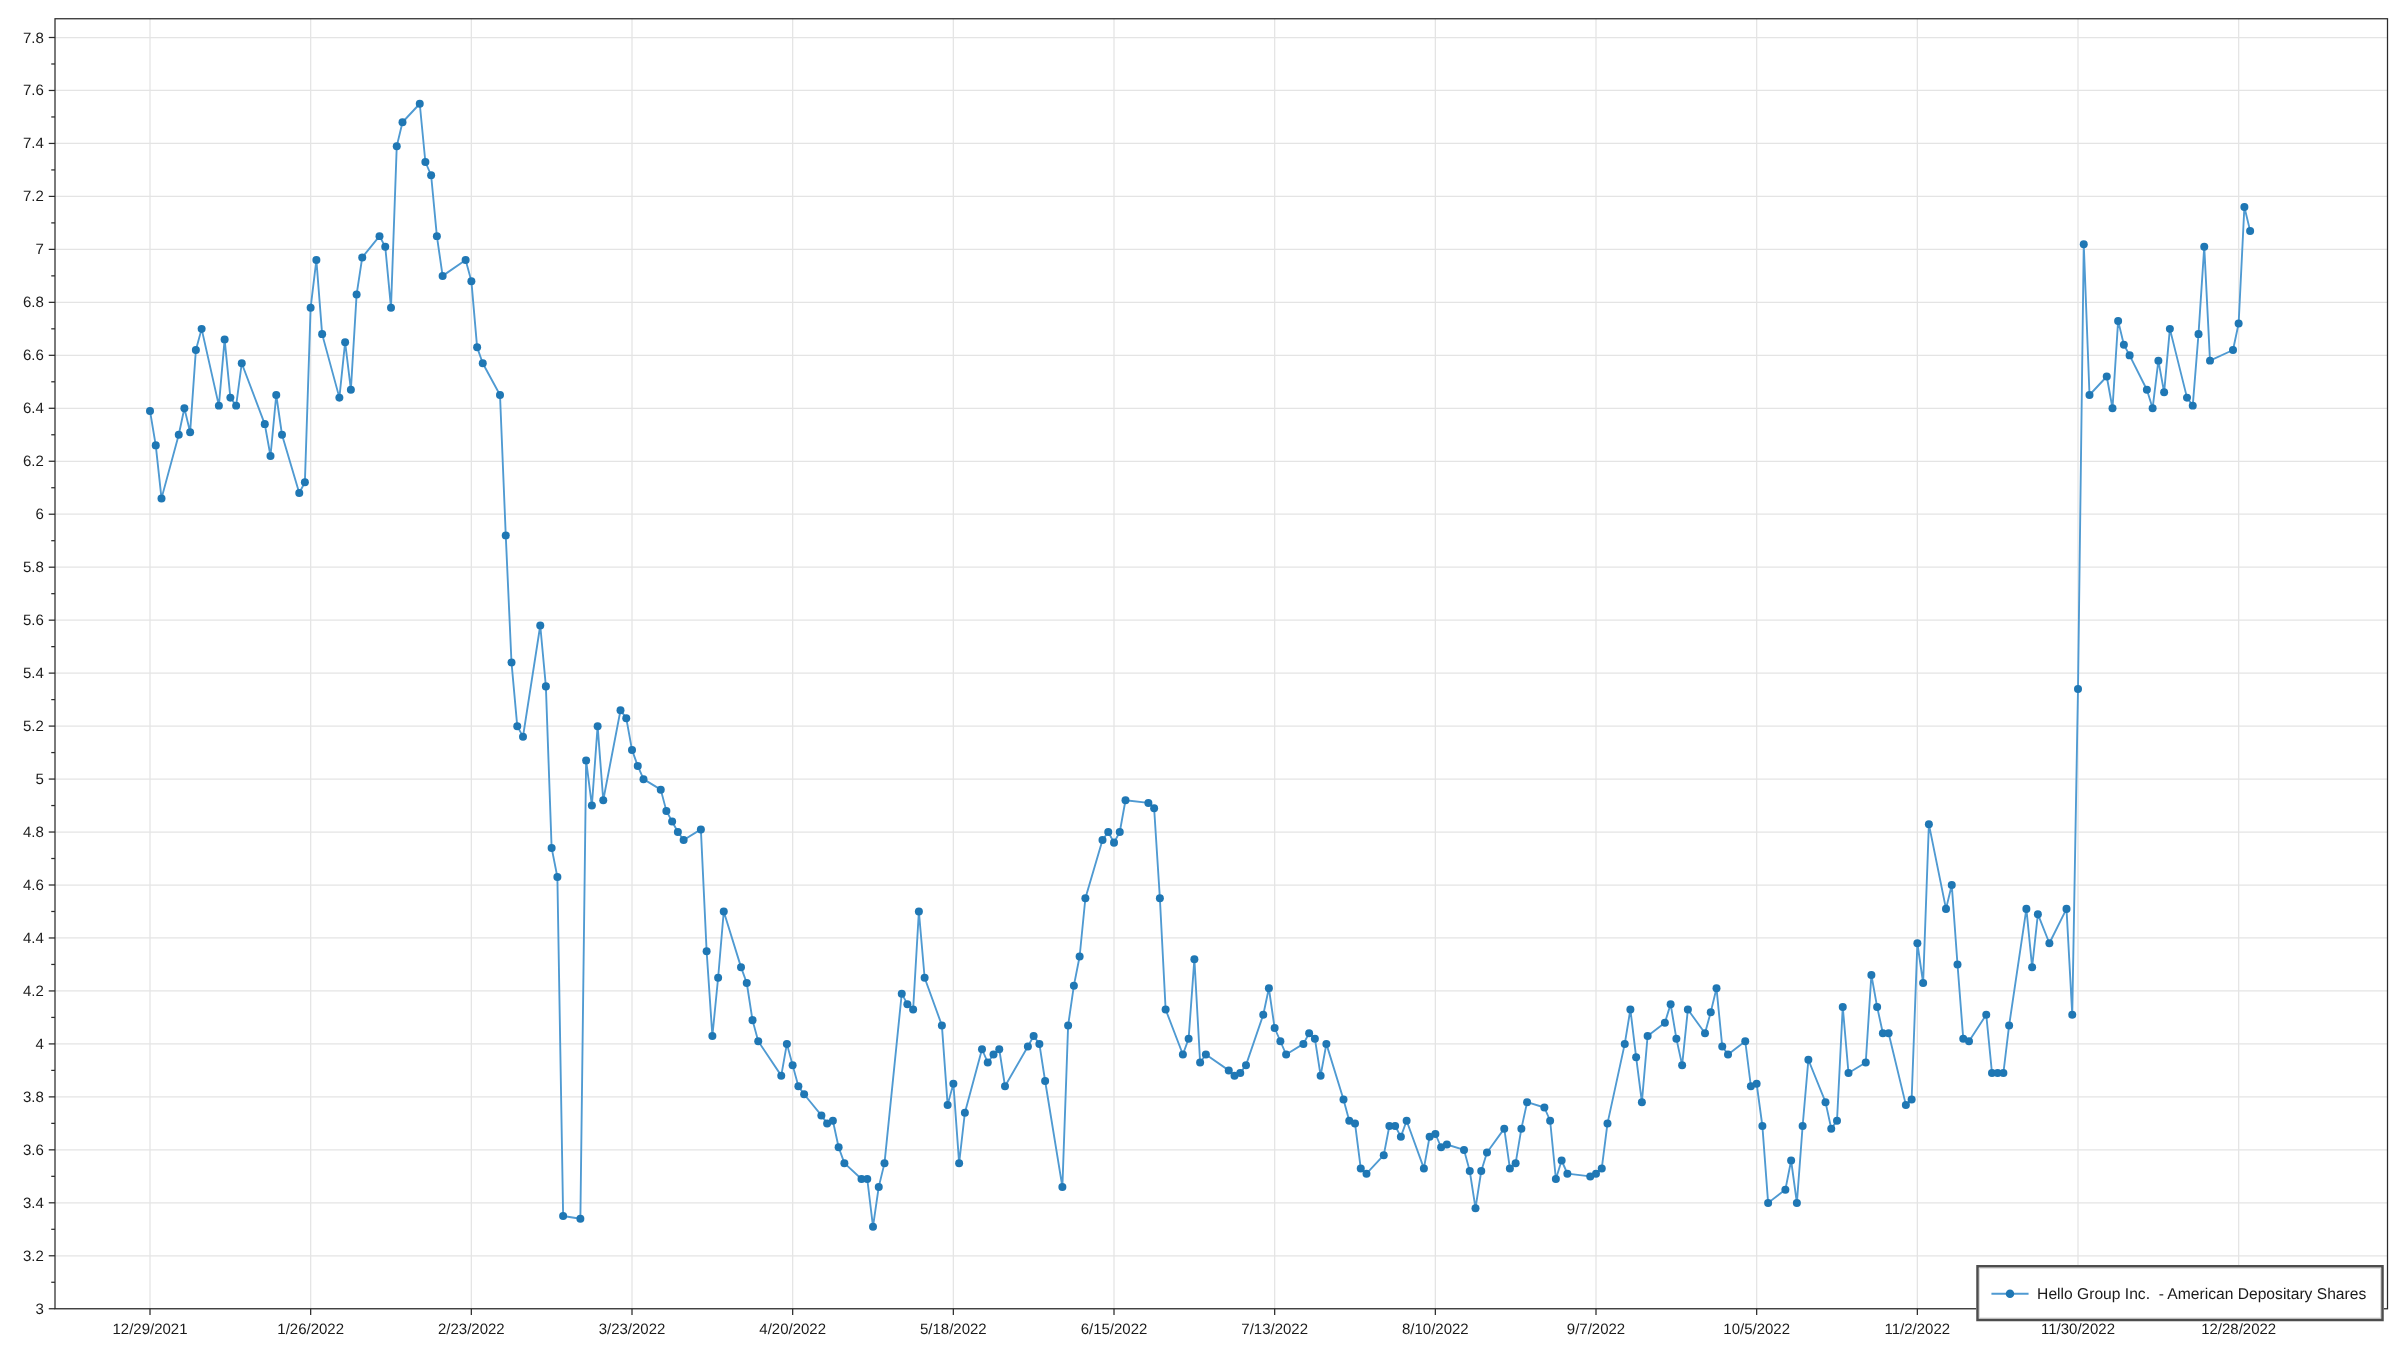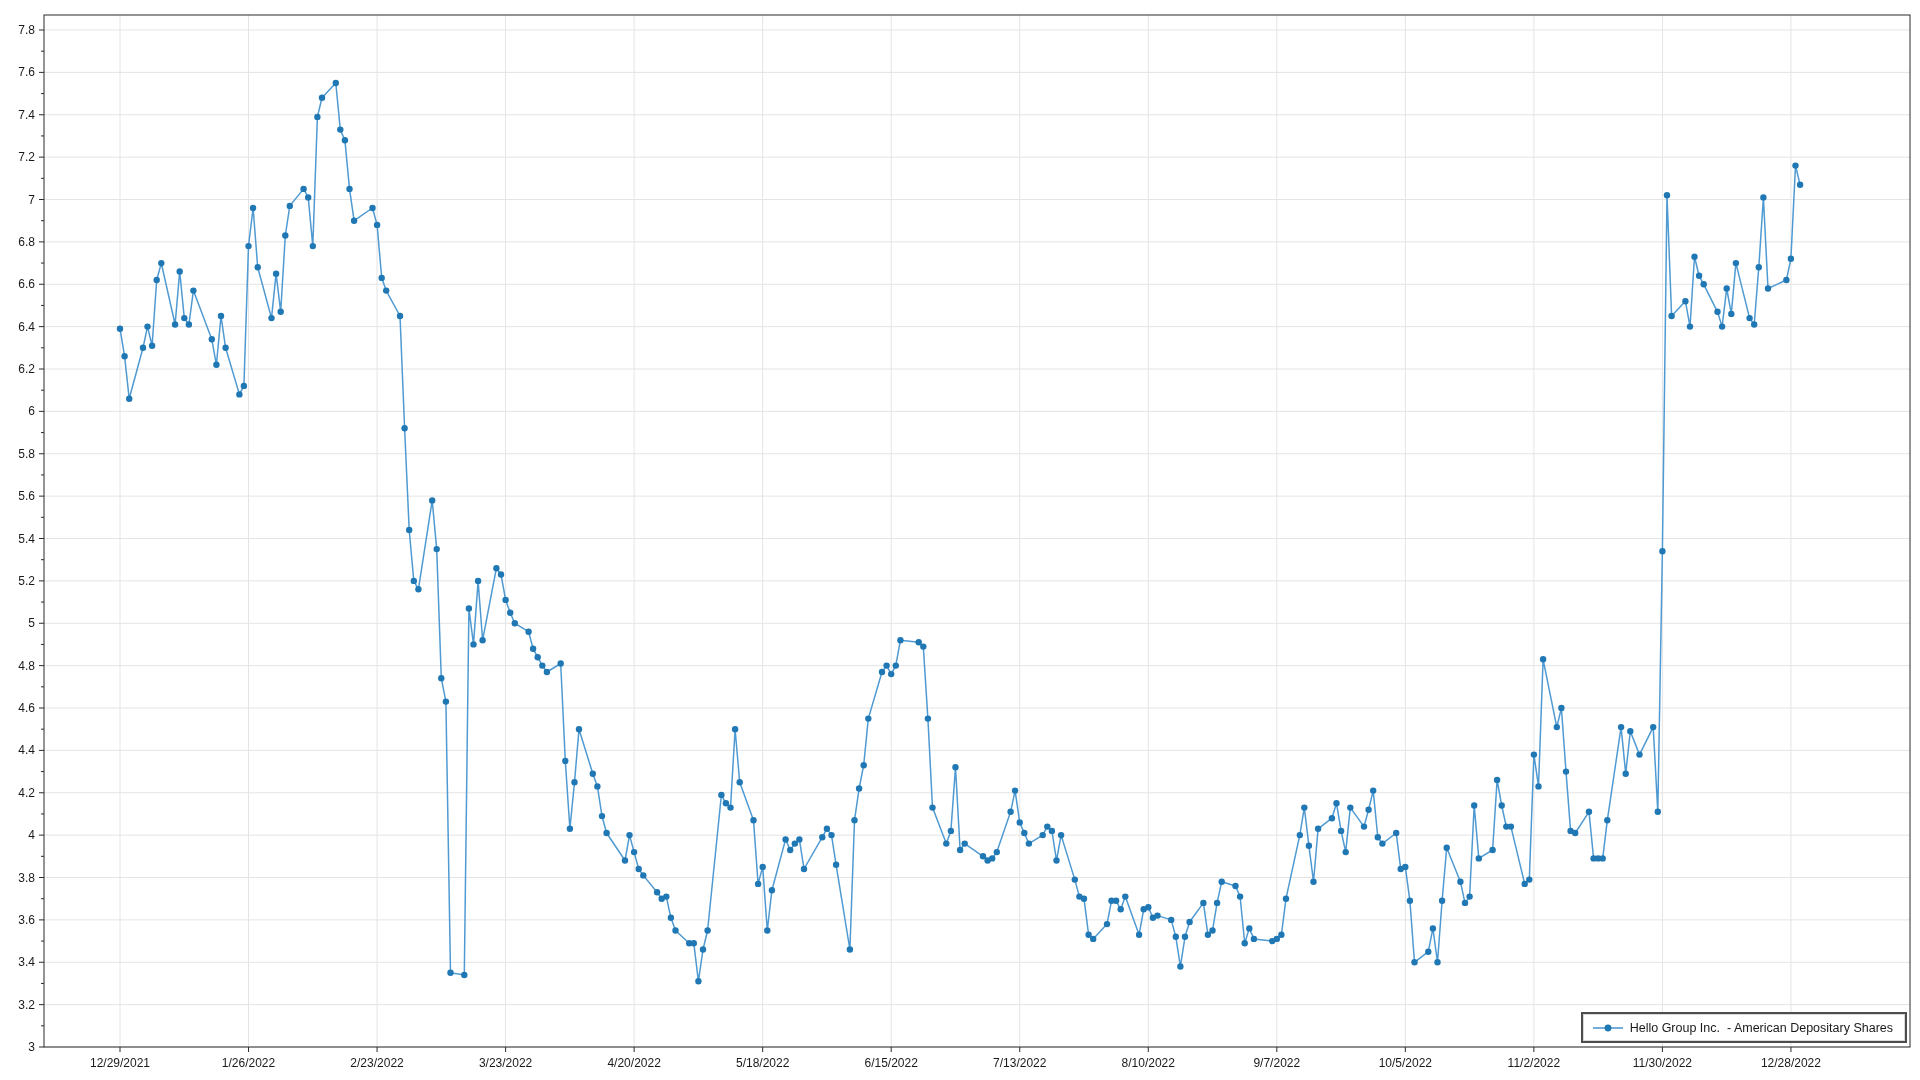--- a/index.html
+++ b/index.html
@@ -12,21 +12,21 @@
   #chart-wrap { position: relative; width: 1920px; height: 1080px; }
   svg text {
     font-family: "Liberation Sans", sans-serif;
     font-size: 12px;
     fill: #1a1a1a;
   }
   #legend {
     position: absolute;
     top: 1012px;
     right: 13px;
-    height: 31px;
+    height: 45px;
     background: #ffffff;
     border: 2px solid #4d4d4d;
     box-shadow: inset 0 0 0 1px #d9d9d9;
     display: flex;
     align-items: center;
     gap: 7px;
     padding: 0 12px 0 10px;
     box-sizing: border-box;
   }
   #legend .legend-text {

